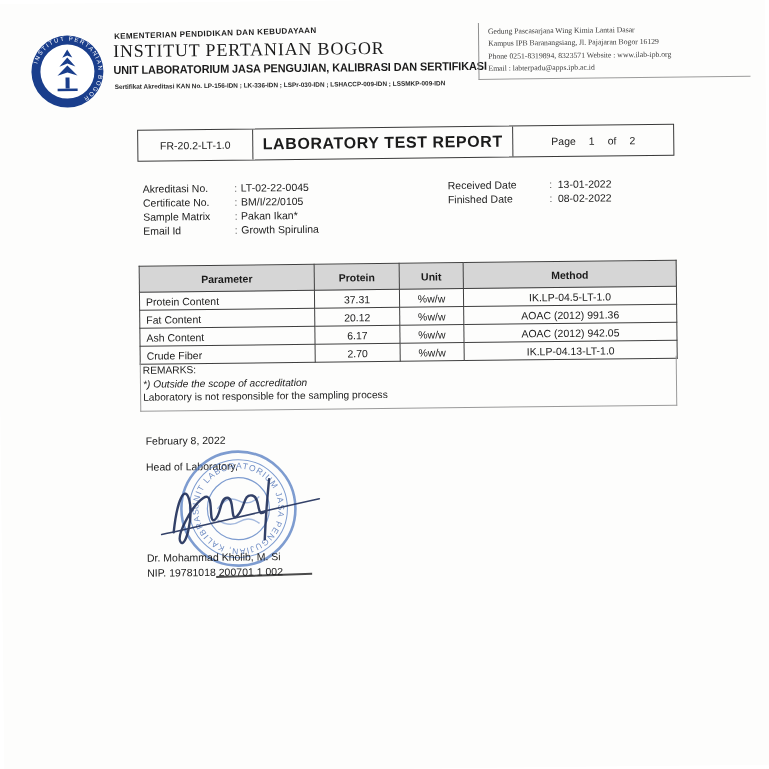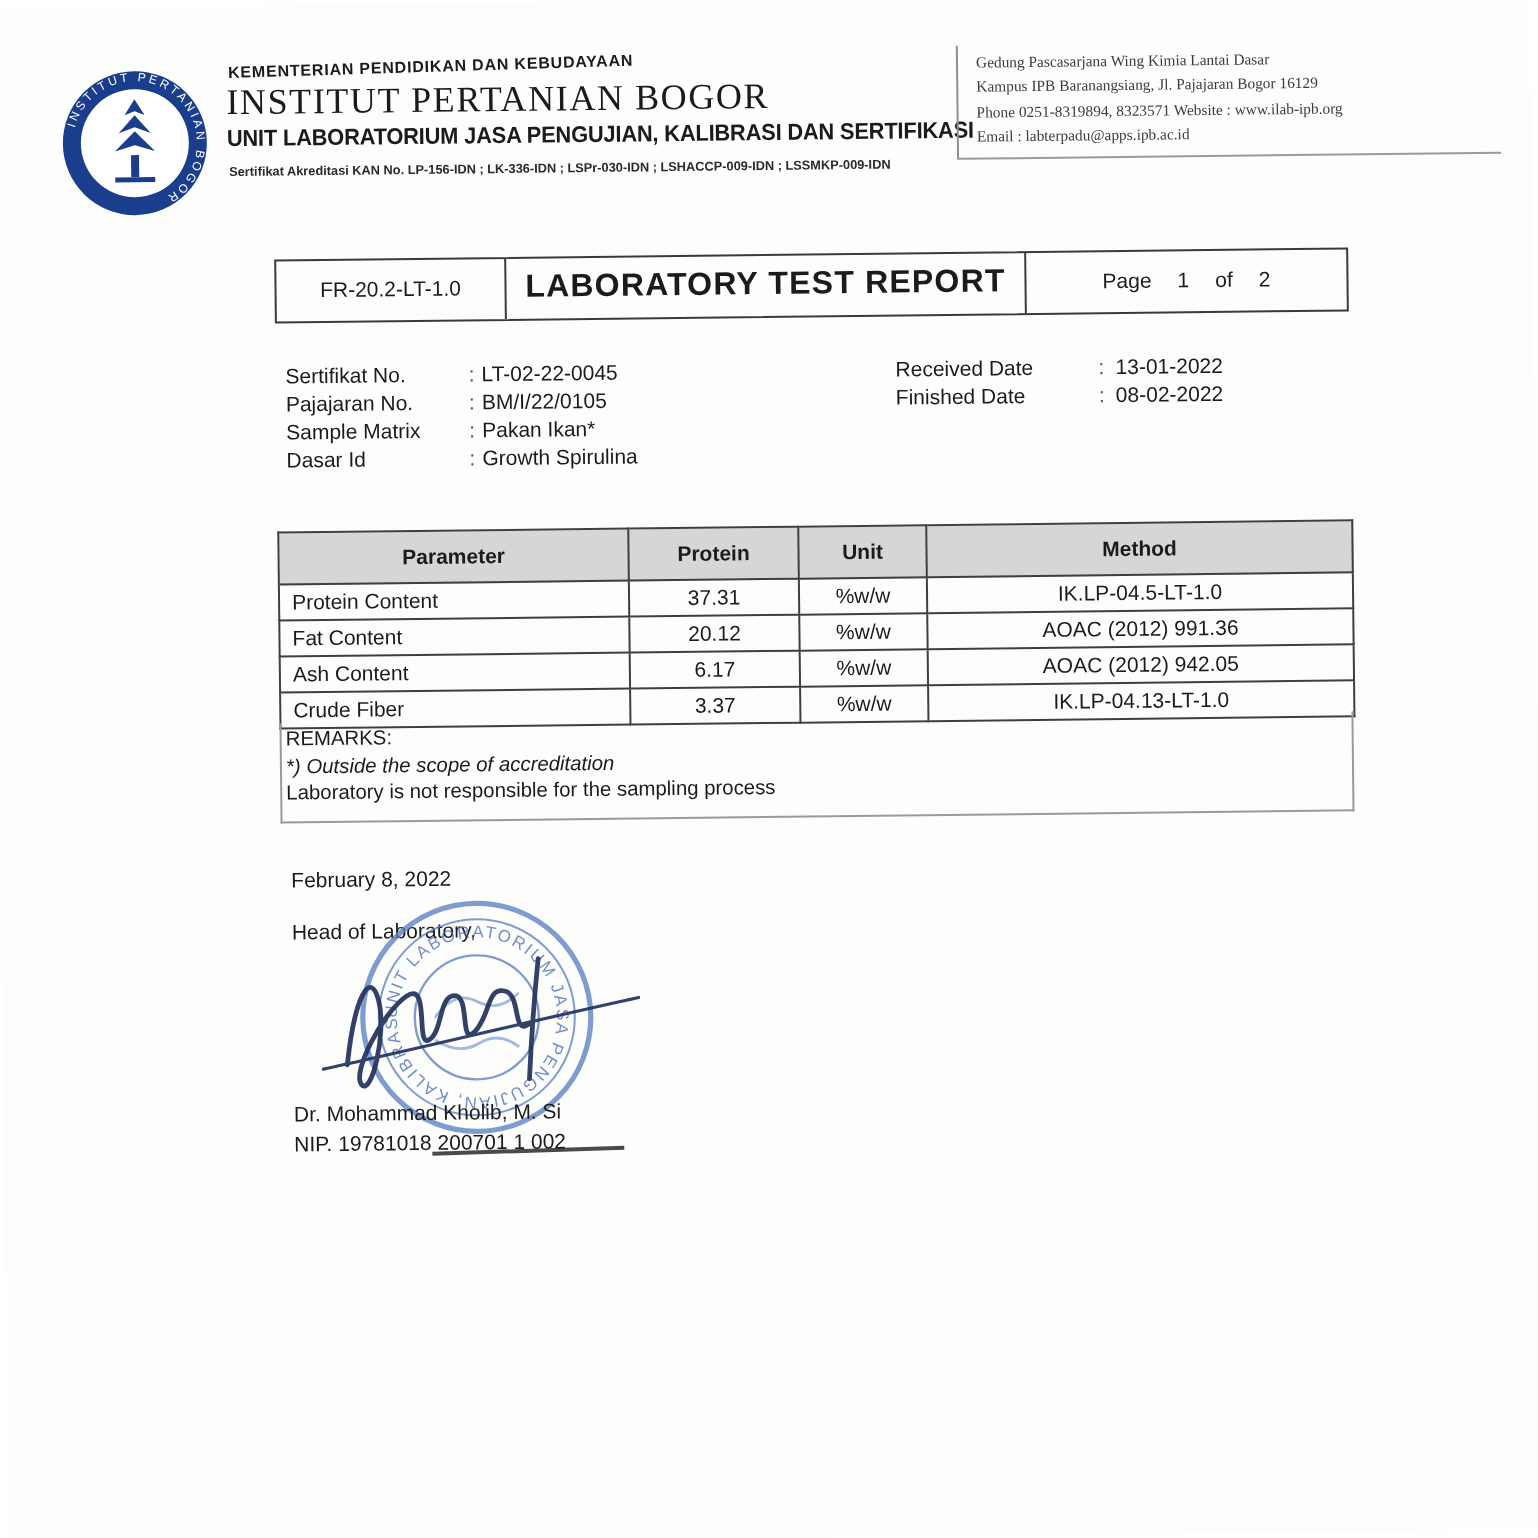--- a/index.html
+++ b/index.html
@@ -99,36 +99,36 @@
     <div class="tb-page">
       <span>Page</span>
       <span>1</span>
       <span>of</span>
       <span>2</span>
     </div>
   </div>
 
   <div class="abs cert">
     <div class="row">
-      <span class="lbl">Sertifikat No.</span>
+      <span class="lbl">Akreditasi No.</span>
       <span class="sep">:</span>
       <span>LT-02-22-0045</span>
     </div>
     <div class="row">
-      <span class="lbl">Pajajaran No.</span>
+      <span class="lbl">Certificate No.</span>
       <span class="sep">:</span>
       <span>BM/I/22/0105</span>
     </div>
     <div class="row">
       <span class="lbl">Sample Matrix</span>
       <span class="sep">:</span>
       <span>Pakan Ikan*</span>
     </div>
     <div class="row">
-      <span class="lbl">Dasar Id</span>
+      <span class="lbl">Email Id</span>
       <span class="sep">:</span>
       <span>Growth Spirulina</span>
     </div>
   </div>
 
   <div class="abs dates">
     <div class="row">
       <span class="lbl">Received Date</span>
       <span class="sep">:</span>
       <span>13-01-2022</span>
@@ -169,21 +169,21 @@
         <td class="td-c">AOAC (2012) 991.36</td>
       </tr>
       <tr>
         <td class="td-left">Ash Content</td>
         <td class="td-c">6.17</td>
         <td class="td-c">%w/w</td>
         <td class="td-c">AOAC (2012) 942.05</td>
       </tr>
       <tr>
         <td class="td-left">Crude Fiber</td>
-        <td class="td-c">3.37</td>
+        <td class="td-c">2.70</td>
         <td class="td-c">%w/w</td>
         <td class="td-c">IK.LP-04.13-LT-1.0</td>
       </tr>
     </tbody>
   </table>
 
   <div class="abs remarks">
     <div>REMARKS:</div>
     <div class="it">*) Outside the scope of accreditation</div>
     <div>Laboratory is not responsible for the sampling process</div>

